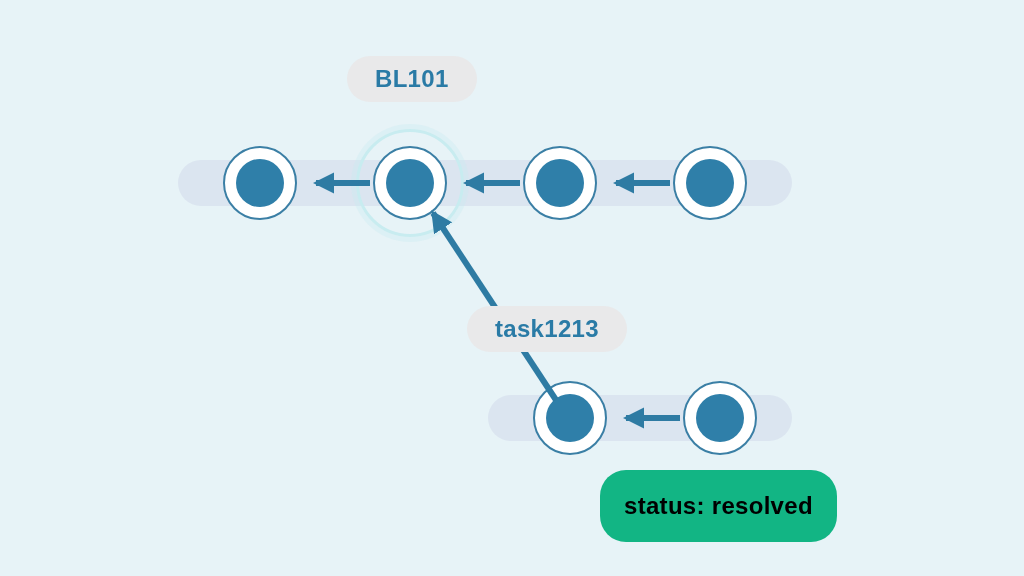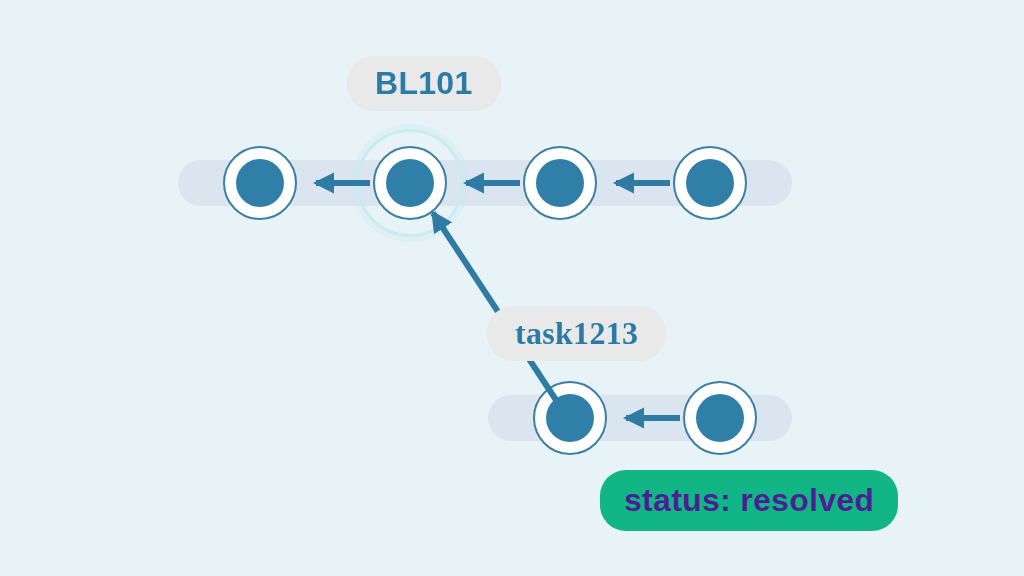--- a/index.html
+++ b/index.html
@@ -67,35 +67,35 @@
   }
 
   .pill {
     position: absolute;
     display: inline-flex;
     align-items: flex-end;
     justify-content: center;
     background: #e9e9ea;
     border-radius: 26px;
     padding: 9px 28px;
-    font-size: 32px;
+    font-size: 24px;
     font-weight: bold;
     color: #2a7ba6;
     letter-spacing: 0.3px;
     z-index: 4;
     white-space: nowrap;
   }
   #label-main    { left: 196px; top: 84px; }
   #label-bl101   { left: 347px; top: 56px; }
-  #label-task    { left: 487px; top: 306px; font-family: Liberation Serif, serif; }
+  #label-task    { left: 467px; top: 306px; }
   #status-badge  {
     left: 600px; top: 470px;
     background: #12b584;
-    color: #4c1d95;
-    padding: 12px 24px;
+    color: #000000;
+    padding: 22px 24px;
   }
 </style>
 </head>
 <body>
 
 <div id="canvas">
 
   <div class="track" id="main-track"></div>
   <div class="track" id="task-track"></div>
 

